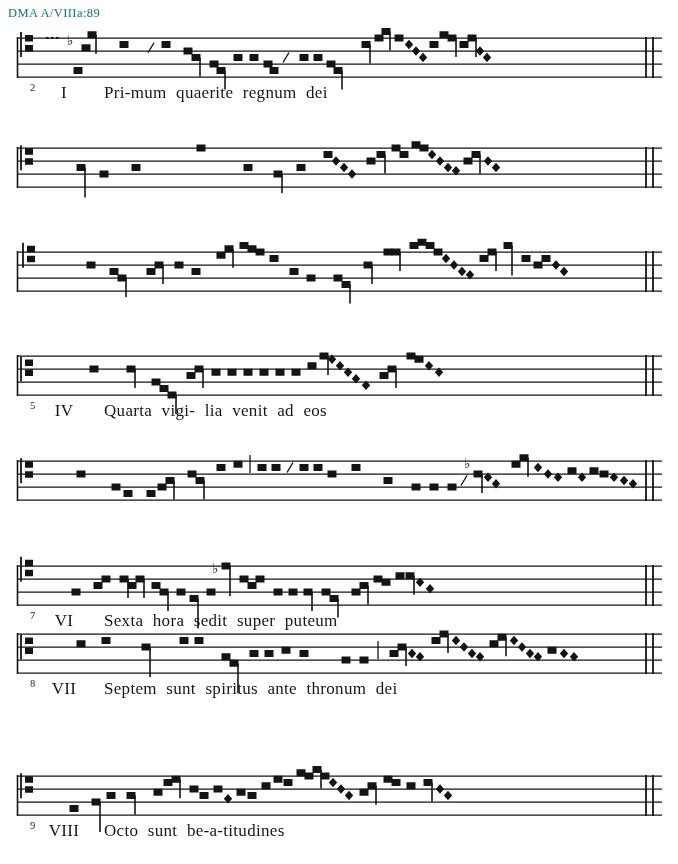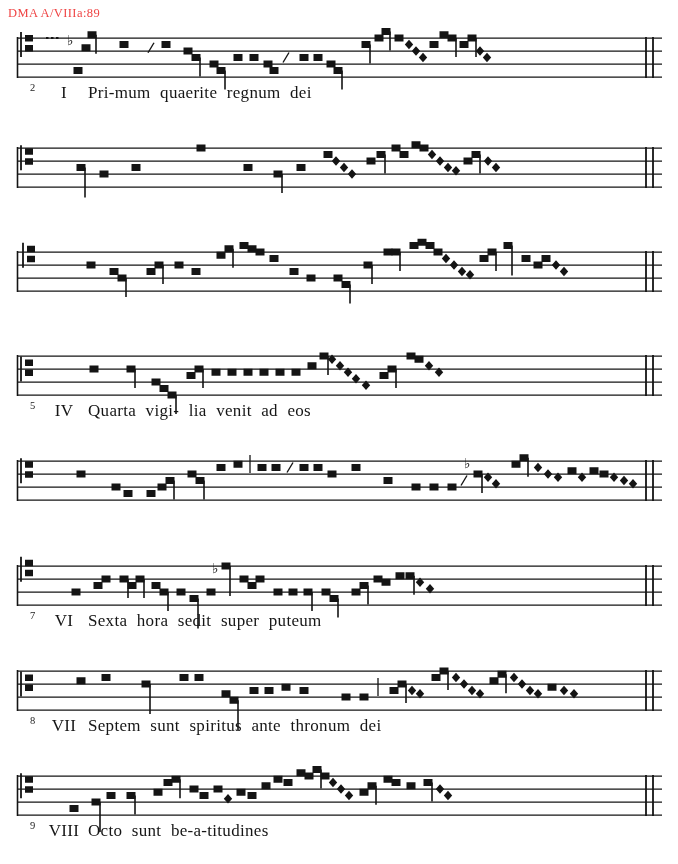--- a/index.html
+++ b/index.html
@@ -4,37 +4,37 @@
 <style>
   html,body{margin:0;padding:0;}
   body{
     width:678px;height:864px;position:relative;overflow:hidden;
     background:#ffffff;
     font-family:"Liberation Serif","DejaVu Serif",serif;
     color:#141414;
   }
   .catalog{
     position:absolute;left:8px;top:6px;
-    font-size:12.5px;letter-spacing:.4px;color:#ef4444;
+    font-size:12.5px;letter-spacing:.4px;color:#0f766e;
   }
   .system{position:absolute;left:16px;width:660px;height:140px;}
   .system svg{position:absolute;left:0;top:0;display:block;}
   .caption{
     position:absolute;left:0;top:90px;white-space:nowrap;
     font-size:17px;color:#161616;letter-spacing:.3px;word-spacing:5px;
     padding-left:14px;
   }
   .sup{
     display:inline-block;font-size:10.5px;position:relative;top:-7px;
     width:12px;text-align:left;color:#222;
   }
   .numeral{
     display:inline-block;width:40px;text-align:center;margin-left:2px;
   }
-  .lyric{margin-left:4px;}
+  .lyric{margin-left:20px;}
 </style>
 </head>
 <body>
 
 <div class="catalog">DMA A/VIIIa:89</div>
 
 <div id="systems">
     <div class="system" style="top: -7px;">
       <svg width="648" height="140">
         <line x1="1" y1="45" x2="646" y2="45" stroke="#141414" stroke-width="1.25"></line>
@@ -345,21 +345,21 @@
         <rect x="357.5" y="54.5" width="9" height="7" fill="#141414"></rect>
         <rect x="365.5" y="57.75" width="9" height="7" fill="#141414"></rect>
         <rect x="379.5" y="51.25" width="9" height="7" fill="#141414"></rect>
         <rect x="389.5" y="51.25" width="9" height="7" fill="#141414"></rect>
         <line x1="398" y1="54.75" x2="398" y2="73.75" stroke="#141414" stroke-width="1.6"></line>
         <polygon points="404,56.45 408.2,61.25 404,66.05 399.8,61.25" fill="#141414"></polygon>
         <polygon points="414,62.95 418.2,67.75 414,72.55 409.8,67.75" fill="#141414"></polygon>
       </svg>
       <div class="caption"><span class="sup">7</span><span class="numeral">VI</span><span class="lyric">Sexta hora sedit super puteum</span></div>
     </div>
-    <div class="system" style="top: 626px;">
+    <div class="system" style="top: 589px;">
       <svg width="648" height="140">
         <line x1="1" y1="45" x2="646" y2="45" stroke="#141414" stroke-width="1.25"></line>
         <line x1="1" y1="58" x2="646" y2="58" stroke="#141414" stroke-width="1.25"></line>
         <line x1="1" y1="71" x2="646" y2="71" stroke="#141414" stroke-width="1.25"></line>
         <line x1="1" y1="84" x2="646" y2="84" stroke="#141414" stroke-width="1.25"></line>
         <line x1="1.5" y1="44" x2="1.5" y2="85" stroke="#141414" stroke-width="1.6"></line>
         <line x1="630" y1="44" x2="630" y2="85" stroke="#141414" stroke-width="1.8"></line>
         <line x1="637" y1="44" x2="637" y2="85" stroke="#141414" stroke-width="1.8"></line>
         <line x1="5" y1="45.5" x2="5" y2="70.5" stroke="#141414" stroke-width="1.8"></line>
         <rect x="9" y="48.5" width="8" height="6.5" fill="#141414"></rect>

